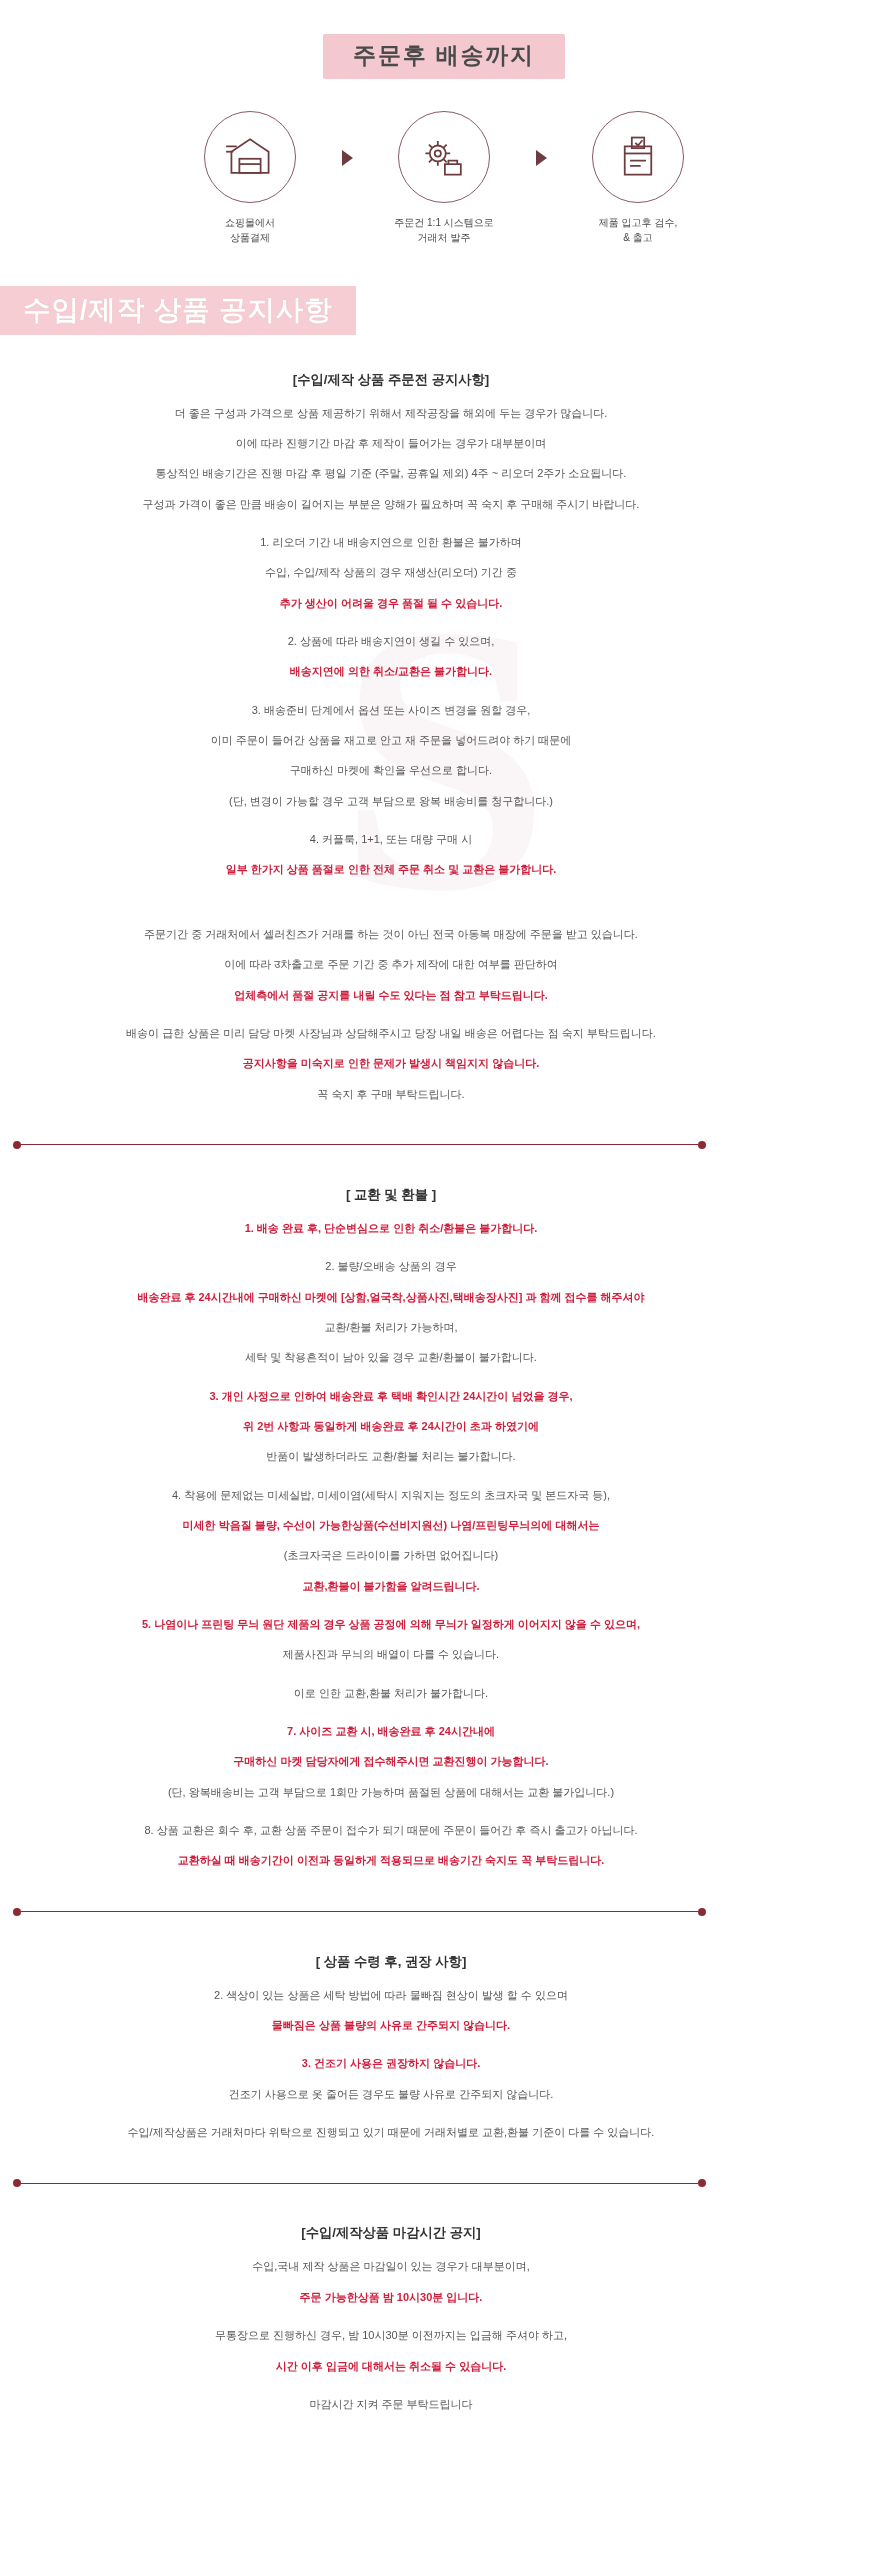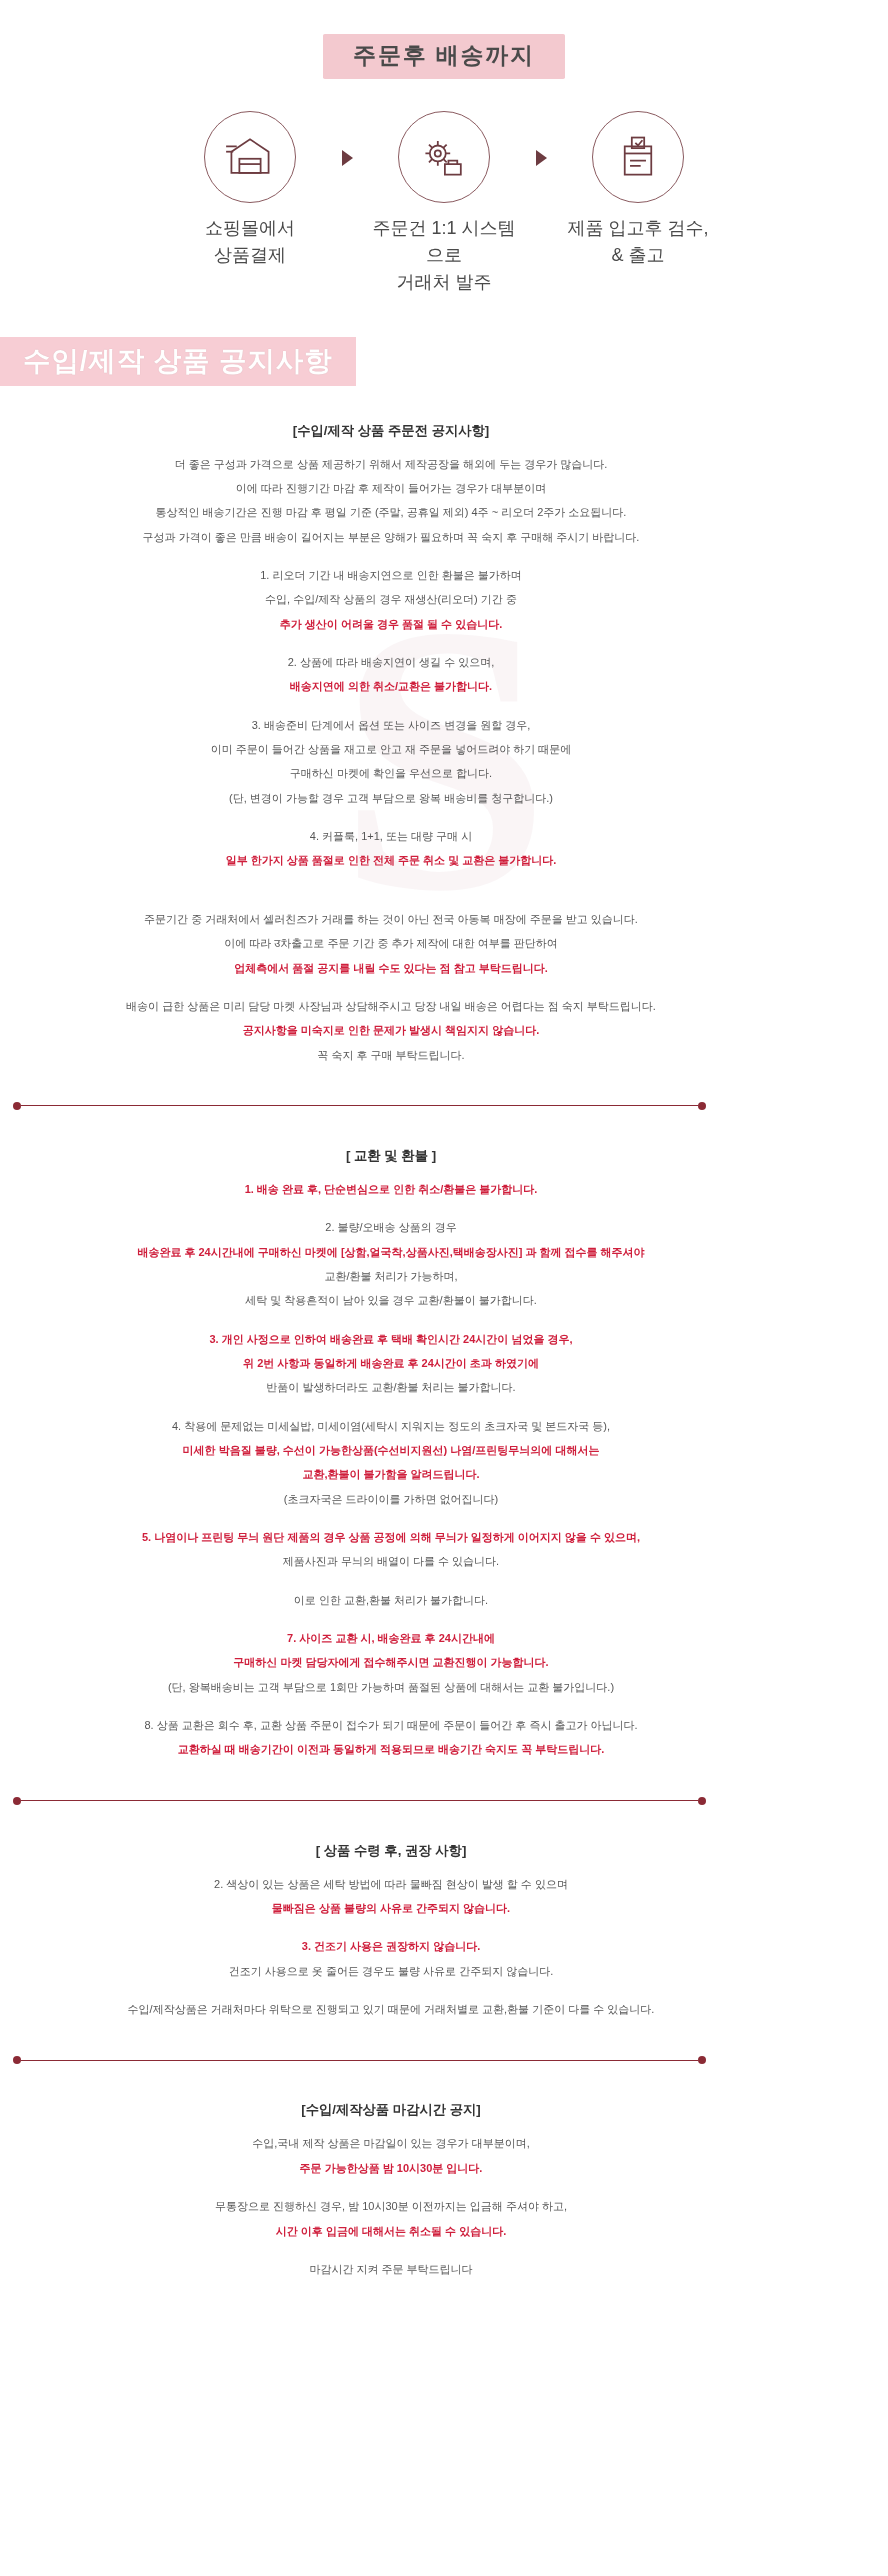--- a/index.html
+++ b/index.html
@@ -59,21 +59,21 @@
     margin: 0 auto 12.4px auto;
     border: 1.8px solid #8a5a5f;
     border-radius: 50%;
     display: flex;
     align-items: center;
     justify-content: center;
     background: #ffffff;
   }
   .step-circle svg { display: block; }
   .step-label {
-    font-size: 18px;
+    font-size: 10px;
     color: #4a4a4a;
     line-height: 1.5;
     white-space: pre-line;
     font-weight: 500;
   }
   .arrow {
     margin-top: 39px;
     width: 0; height: 0;
     border-left: 11.5px solid #6d3c41;
     border-top: 8px solid transparent;
@@ -122,21 +122,21 @@
   .block-title {
     font-size: 13.3px;
     font-weight: bold;
     color: #333333;
     margin-bottom: 14px;
   }
   p.line {
     font-size: 11px;
     line-height: 1.85;
     color: #555555;
-    margin: 4px;
+    margin: 10px;
   }
   .para { margin-bottom: 18px; }
   .red { color: #cf1f3c; font-weight: bold; }
   .spacer-18 { height: 16px; }
   .spacer-40 { height: 36px; }
 
   
   .divider {
     display: flex;
     align-items: center;
@@ -289,22 +289,22 @@
             <p class="line"><span>세탁 및 착용흔적이 남아 있을 경우 교환/환불이 불가합니다.</span></p>
           </div>
           <div class="para">
             <p class="line"><span class="red">3. 개인 사정으로 인하여 배송완료 후 택배 확인시간 24시간이 넘었을 경우,</span></p>
             <p class="line"><span class="red">위 2번 사항과 동일하게 배송완료 후 24시간이 초과 하였기에</span></p>
             <p class="line"><span>반품이 발생하더라도 교환/환불 처리는 불가합니다.</span></p>
           </div>
           <div class="para">
             <p class="line"><span>4. 착용에 문제없는 미세실밥, 미세이염(세탁시 지워지는 정도의 초크자국 및 본드자국 등),</span></p>
             <p class="line"><span class="red">미세한 박음질 불량, 수선이 가능한상품(수선비지원선) 나염/프린팅무늬의에 대해서는</span></p>
+            <p class="line"><span>(초크자국은 드라이이를 가하면 없어집니다)</span></p>
             <p class="line"><span class="red">교환,환불이 불가함을 알려드립니다.</span></p>
-            <p class="line"><span>(초크자국은 드라이이를 가하면 없어집니다)</span></p>
           </div>
           <div class="para">
             <p class="line"><span class="red">5. 나염이나 프린팅 무늬 원단 제품의 경우 상품 공정에 의해 무늬가 일정하게 이어지지 않을 수 있으며,</span></p>
             <p class="line"><span>제품사진과 무늬의 배열이 다를 수 있습니다.</span></p>
           </div>
           <div class="para">
             <p class="line"><span>이로 인한 교환,환불 처리가 불가합니다.</span></p>
           </div>
           <div class="para">
             <p class="line"><span class="red">7. 사이즈 교환 시, 배송완료 후 24시간내에</span></p>

